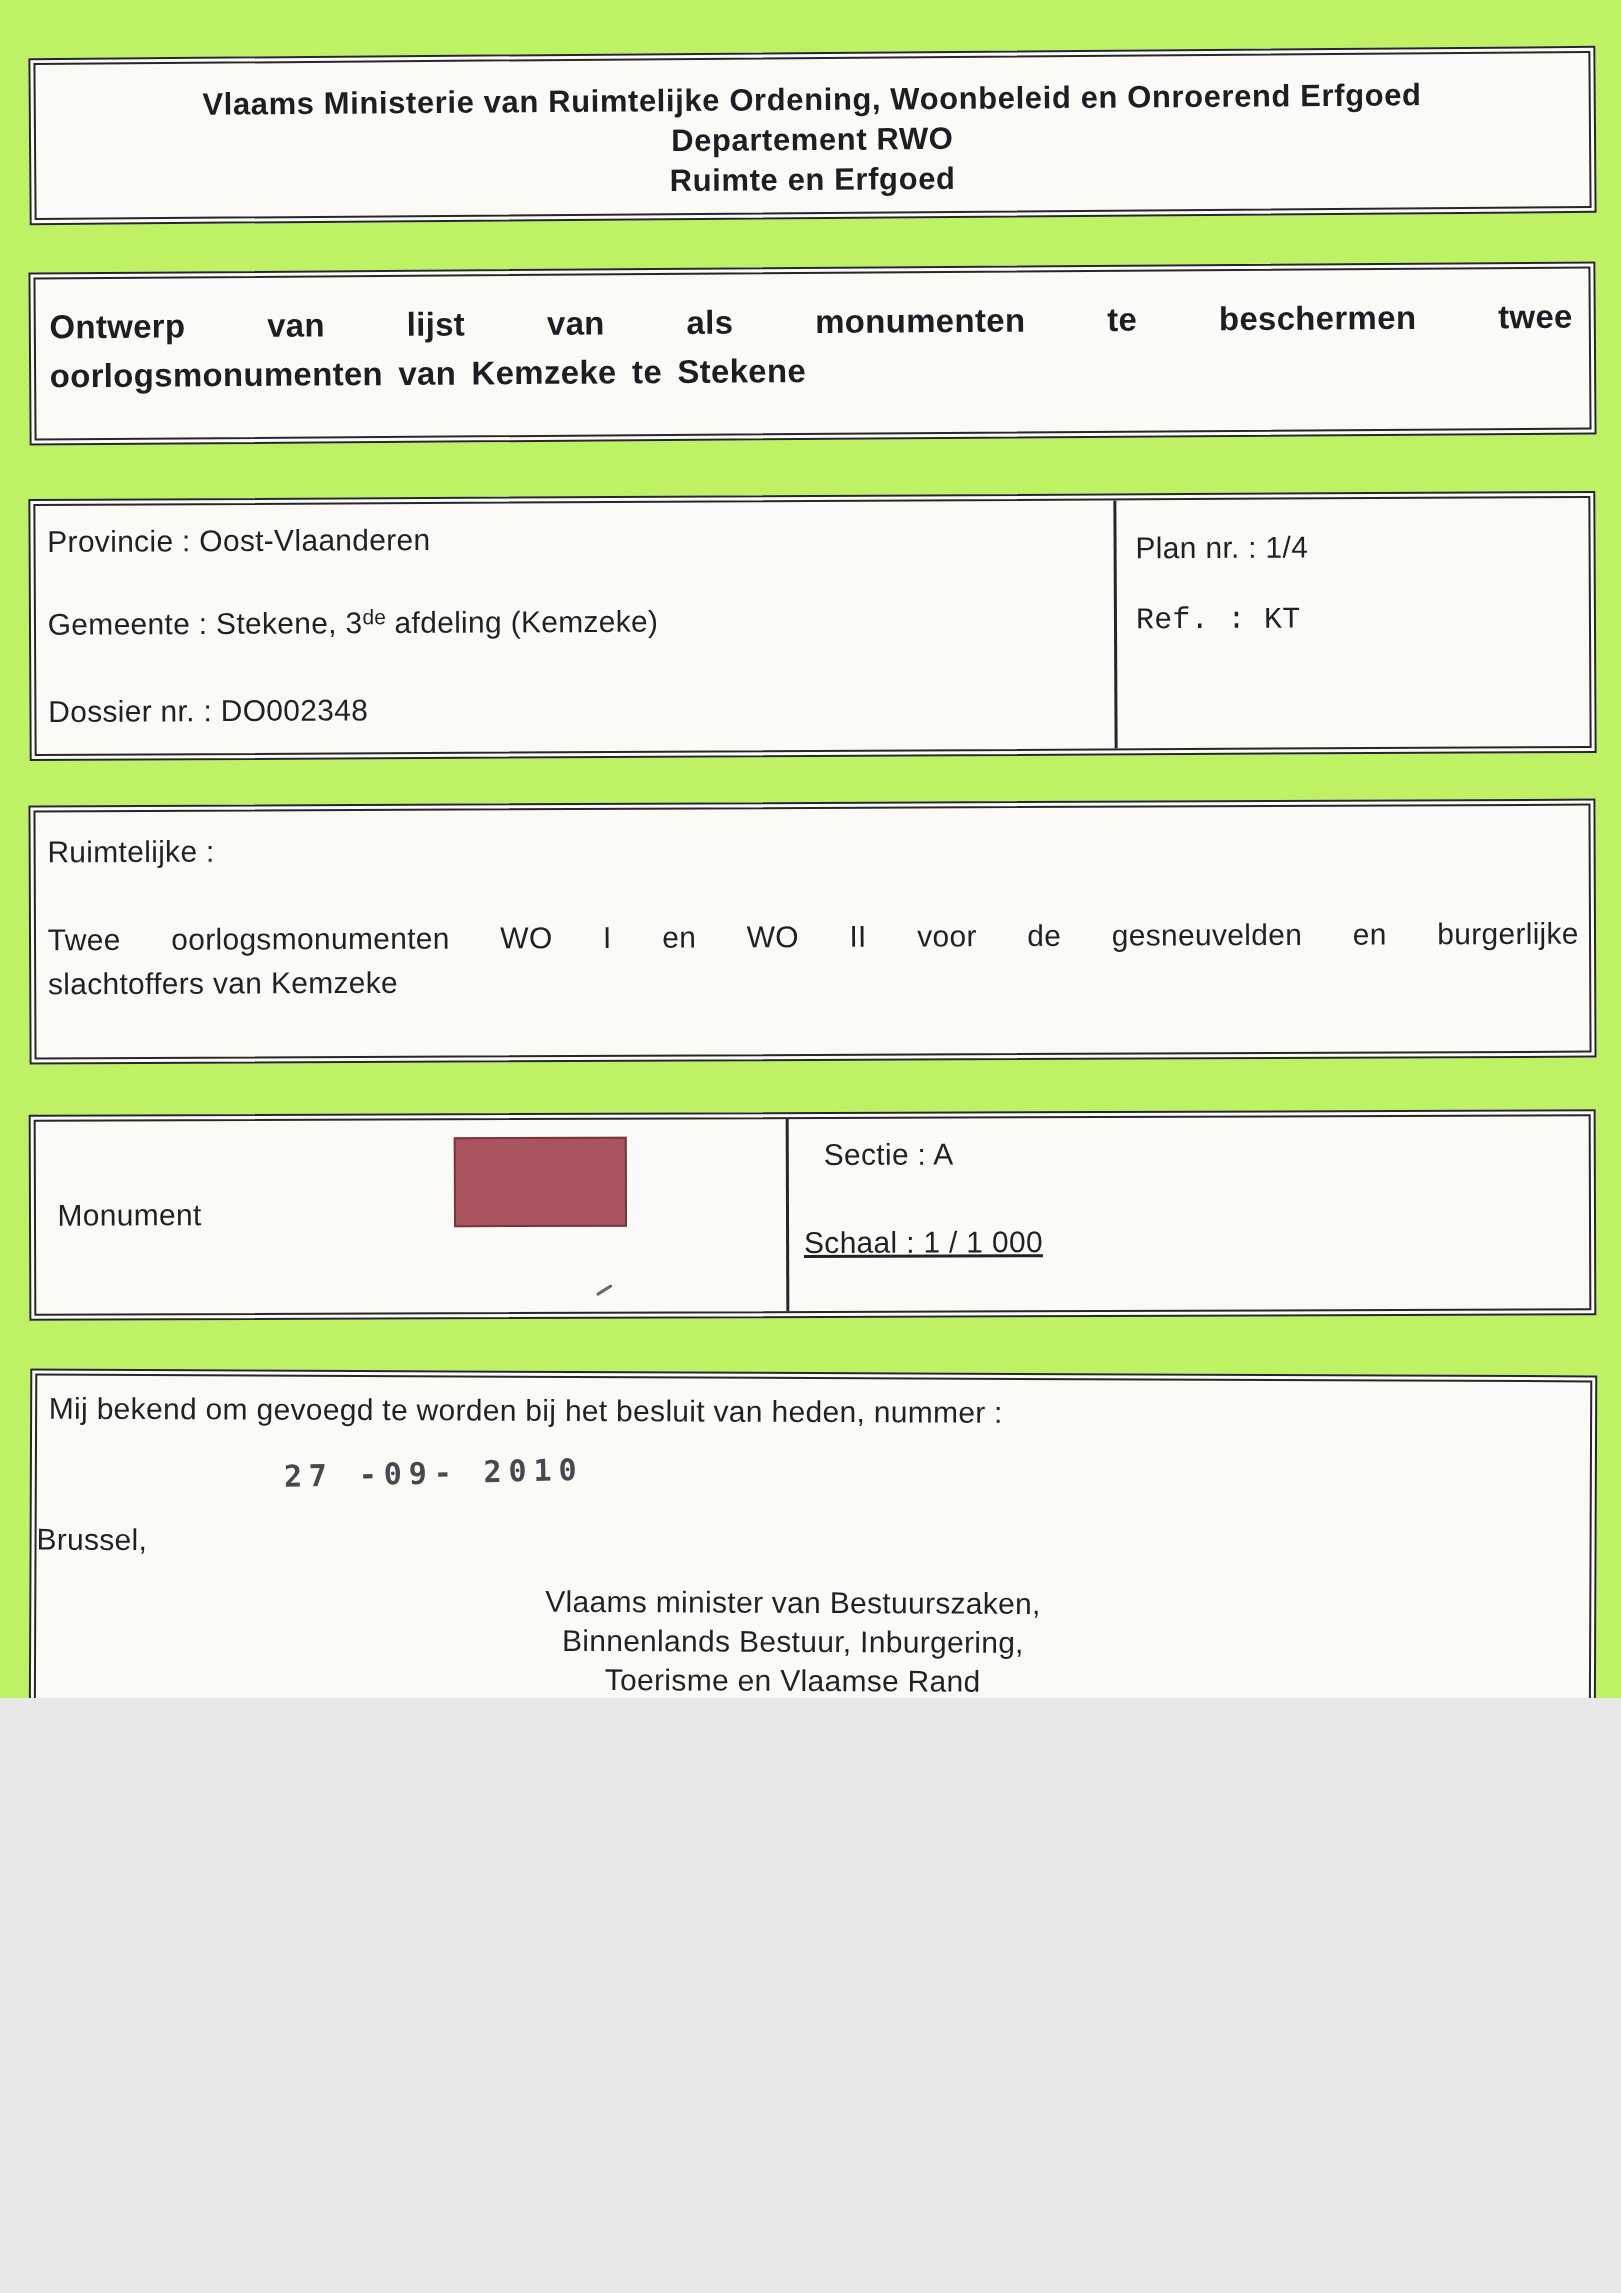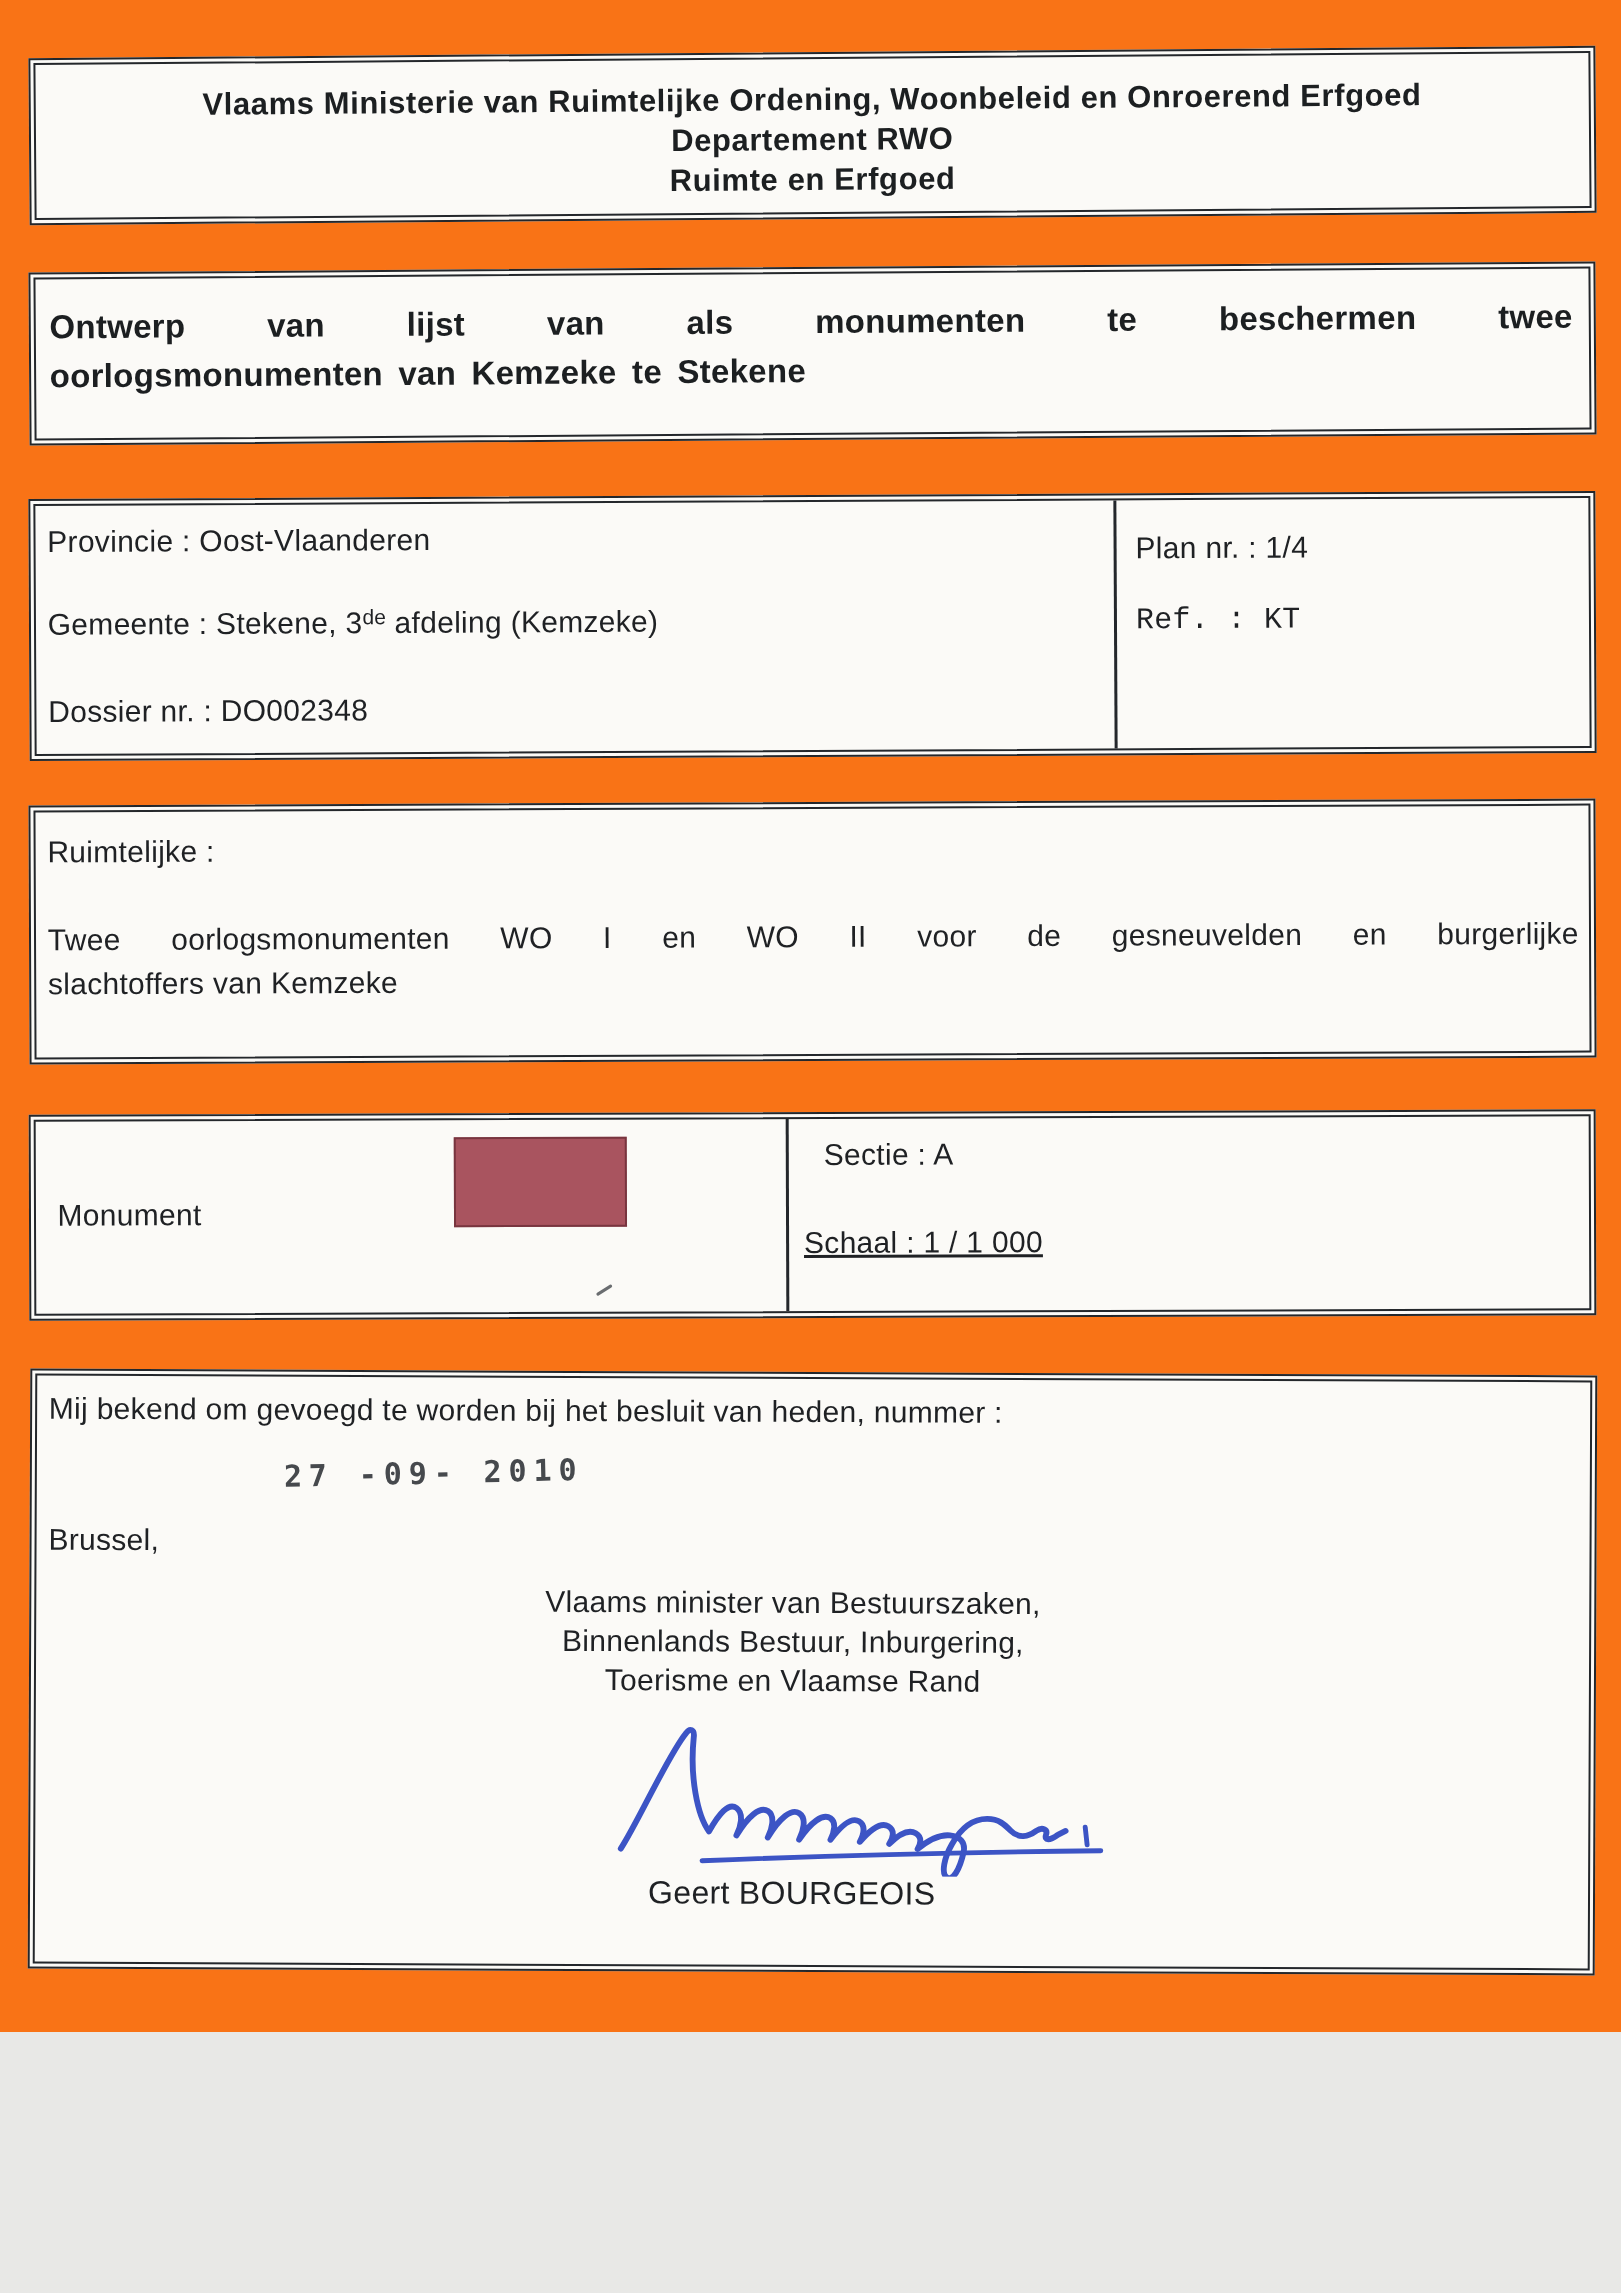--- a/index.html
+++ b/index.html
@@ -1,19 +1,19 @@
 <!DOCTYPE html>
 <html><head>
 <meta charset="utf-8">
 <style>
   html,body{margin:0;padding:0;background:#e8e8e6;}
   .page{
     position:relative;
-    width:1621px;height:2032px;
-    background:#f97316;
+    width:1621px;height:1698px;
+    background:#bef264;
     overflow:hidden;
     font-family:"Liberation Sans","DejaVu Sans",sans-serif;
     color:#1f2124;
   }
   
   .dbox{
     position:absolute;
     left:29px;right:25.5px;
     border:2.9px solid #24272b;
     padding:2.9px;
@@ -106,21 +106,21 @@
       <div class="abs txt" style="left:768px;top:107px;text-decoration:underline;">Schaal : 1 / 1 000</div>
     </div>
   </div>
 
   <div class="dbox" style="top:1372px;height:600px;transform:rotate(0.25deg);">
     <div class="dbox-inner">
       <div class="abs txt" style="left:11.8px;top:15.7px;">Mij bekend om gevoegd te worden bij het besluit van heden, nummer :</div>
 
       <div class="abs stamp" style="left: 247px; top: 78px; color: rgb(70, 73, 77);">27 -09- 2010</div>
 
-      <div class="abs txt" style="left:12px;top:147px;">Brussel,</div>
+      <div class="abs txt" style="left:0;top:147px;">Brussel,</div>
 
       <div class="minister-block" style="top:204px;">
         <div>Vlaams minister van Bestuurszaken,</div>
         <div>Binnenlands Bestuur, Inburgering,</div>
         <div>Toerisme en Vlaamse Rand</div>
       </div>
 
       <svg style="position:absolute;left:564px;top:345px;" width="529" height="152" viewBox="0 0 540 155" fill="none">
         <path stroke="#3c54c5" stroke-width="6" stroke-linecap="round" stroke-linejoin="round" fill="none" d="M22 128 C40 100 70 32 88 10 C92 4 97 6 96 14 C92 54 100 94 112 110
              C122 92 132 80 140 86 C148 92 144 106 140 114

